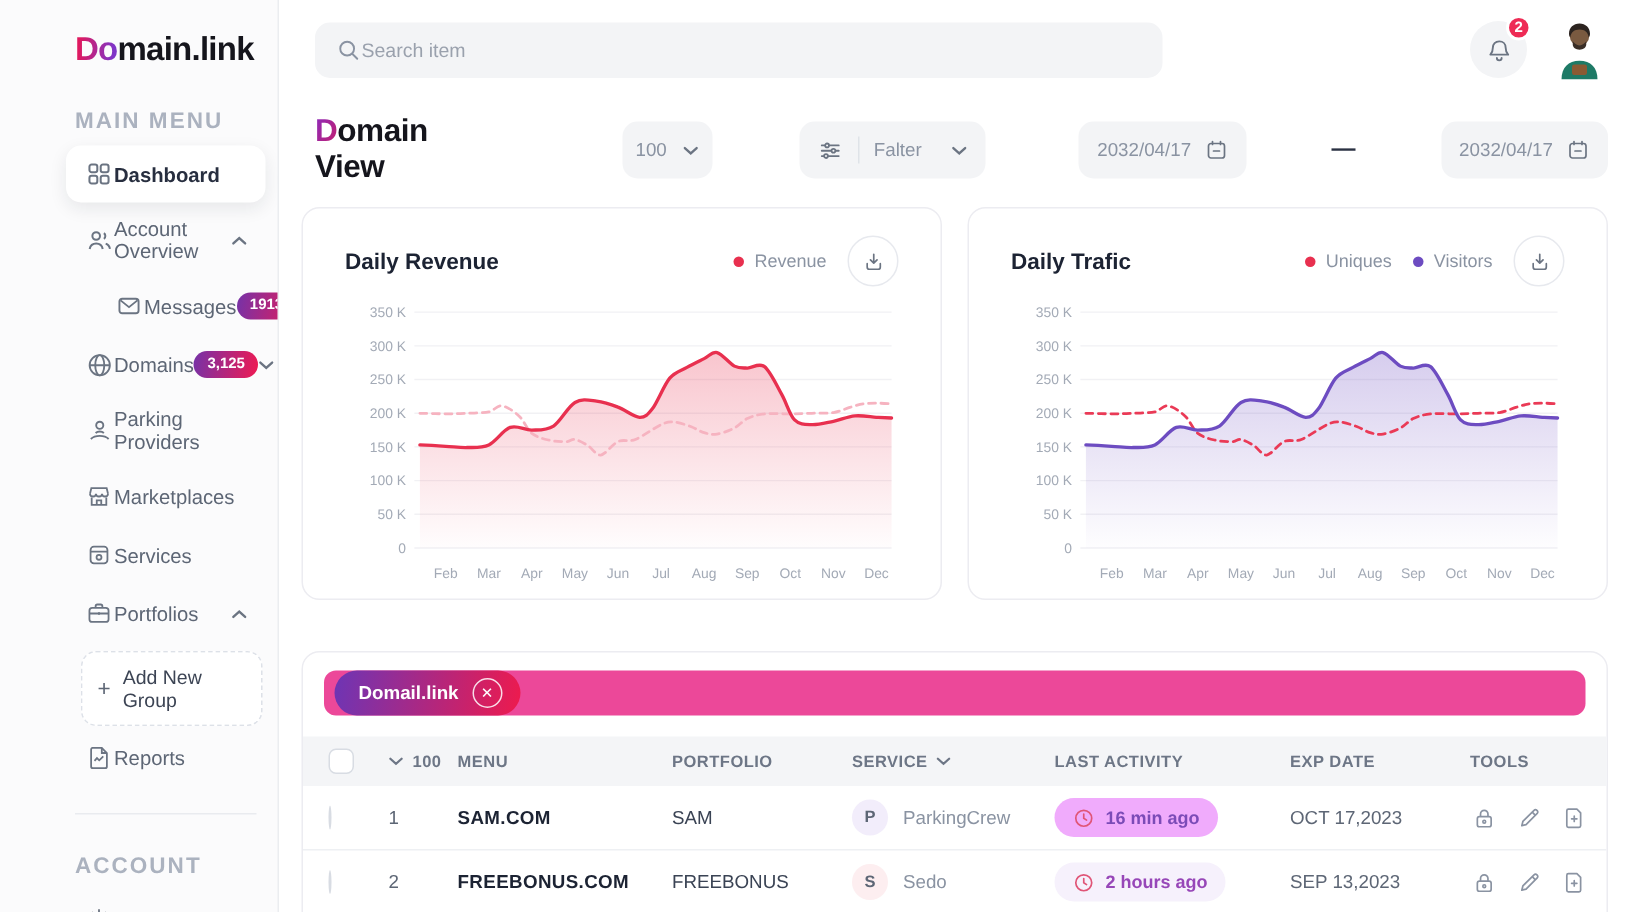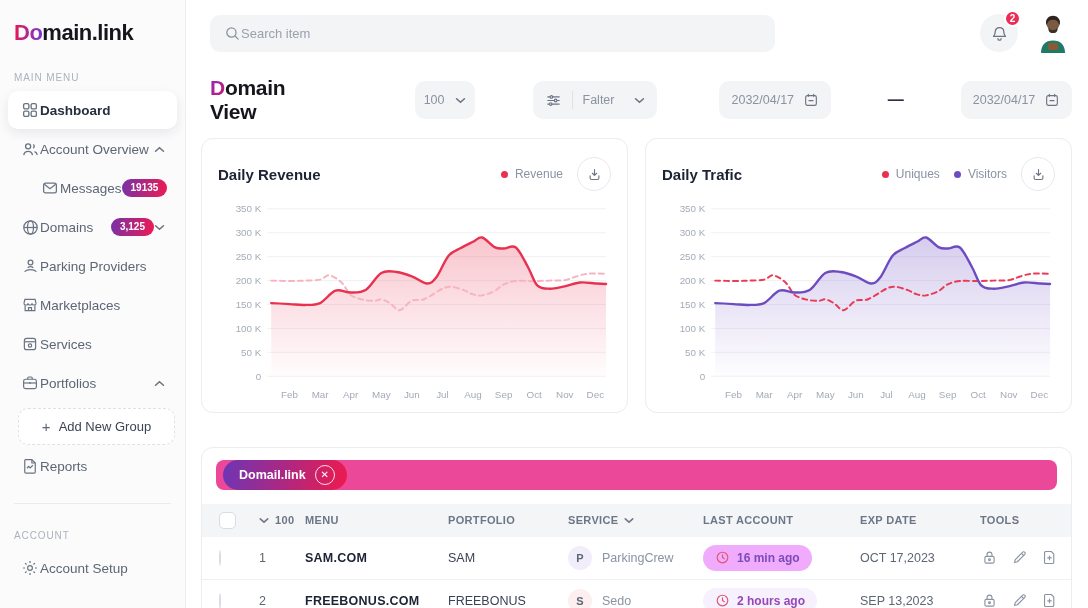--- a/index.html
+++ b/index.html
@@ -2,25 +2,25 @@
 <html><head>
 <meta charset="utf-8">
 <style>
   * { margin:0; padding:0; box-sizing:border-box; }
   html,body { width:1088px; height:608px; overflow:hidden; background:#fff;
     font-family:"Liberation Sans", sans-serif; color:#2a3142; }
   .app { display:flex; width:100%; height:100%; }
 
   
   .sidebar { width:186px; min-width:186px; height:100%; background:#fbfbfc;
-    border-right:1px solid #ebedf0; padding-top:14px; overflow:hidden; }
+    border-right:1px solid #ebedf0; padding-top:14px; overflow:hidden;padding-left:36px; }
   .logo { font-size:22px; font-weight:800; letter-spacing:-0.5px; padding:6px 0 0 14px; color:#15151c;}
   .logo .grad { background:linear-gradient(95deg,#e0195e 10%,#7f35c8 90%);
     -webkit-background-clip:text; background-clip:text; color:transparent; }
-  .section-label { font-size:10px; letter-spacing:.09em; color:#abb2bf; margin:26px 0 8px 14px; font-weight:400;}
+  .section-label { font-size:15px; letter-spacing:.09em; color:#abb2bf; margin:26px 0 8px 14px; font-weight:700;}
   .sb-item { display:flex; align-items:center; gap:0; padding:9px 12px; margin:1px 8px;
     color:#5d6675; font-size:13.5px; border-radius:10px; cursor:pointer; position:relative;}
   .sb-item .ic { width:20px; height:20px; flex:0 0 20px; color:#6b7482; display:flex; align-items:center; justify-content:center;}
   .sb-item.active { background:#fff; box-shadow:0 4px 12px rgba(25,30,45,.09); color:#272e3f; font-weight:600;}
   .sb-item .spacer { flex:1; }
   .sb-item .chev { color:#6b7482; }
   .sb-sub { margin-left:28px; }
   .badge-grad { background:linear-gradient(100deg,#7532a8,#ef1a52); color:#fff;
     font-size:10px; font-weight:700; padding:3px 9px; border-radius:999px; line-height:1.2;}
   .add-group { margin:6px 10px 2px 18px; padding:9px 10px; background:#fff; border:1px dashed #dde1e8;
@@ -52,21 +52,21 @@
   .ctl { height:38px; background:#f3f4f6; border-radius:10px; display:flex; align-items:center;
     color:#8a93a2; font-size:12.5px; cursor:pointer; }
   .ctl.size { width:70px; justify-content:center; gap:10px; margin-right:10px;}
   .ctl.filter { width:135px; padding:0 12px; gap:10px; margin-right:14px;}
   .ctl .vdiv { width:1px; height:18px; background:#dfe3e8; }
   .ctl.date { width:126px; justify-content:space-between; padding:0 12px;}
   .date-dash { margin:0 9px; color:#2a3142; font-weight:700; }
 
   
   .charts { display:flex; gap:17px; margin:14px 16px 0 15px; }
-  .card { flex:1; border:1px solid #ececf1; border-radius:12px; background:#fff; padding:14px 16px 10px; }
+  .card { flex:1; border:1px solid #ececf1; border-radius:12px; background:#fff; padding:14px 28px 10px; }
   .card-head { display:flex; align-items:center; margin:4px 0 6px; }
   .card-title { font-size:15px; font-weight:700; color:#1c2333; }
   .card-head .spacer{flex:1;}
   .legend { display:flex; align-items:center; gap:7px; margin-right:14px; font-size:12px; color:#8a93a2;}
   .legend .dot { width:7px; height:7px; border-radius:50%; }
   .dl-btn { width:34px; height:34px; border-radius:50%; border:1px solid #e7e9ee; background:#fff;
     display:flex; align-items:center; justify-content:center; color:#6b7482; cursor:pointer;}
   .chart-svg { display:block; width:100%; height:auto; }
 
   
@@ -485,21 +485,21 @@
         <div class="hcell">MENU</div>
         <div class="hcell">PORTFOLIO</div>
         <div class="hcell">
           <span>SERVICE</span>
           <span>
               <svg width="10" height="7" viewBox="0 0 12 8" fill="none" stroke="#6d7686" stroke-width="1.8" stroke-linecap="round">
                 <path d="M1.5 2L6 6l4.5-4"></path>
               </svg>
             </span>
         </div>
-        <div class="hcell">LAST ACCOUNT</div>
+        <div class="hcell">LAST ACTIVITY</div>
         <div class="hcell">EXP DATE</div>
         <div class="hcell">TOOLS</div>
       </div>
 
       <div class="tgrid trow">
         <div><span class="cb round"></span></div>
         <div>1</div>
         <div class="cell-name">SAM.COM</div>
         <div class="cell-portfolio">SAM</div>
         <div class="svc">

